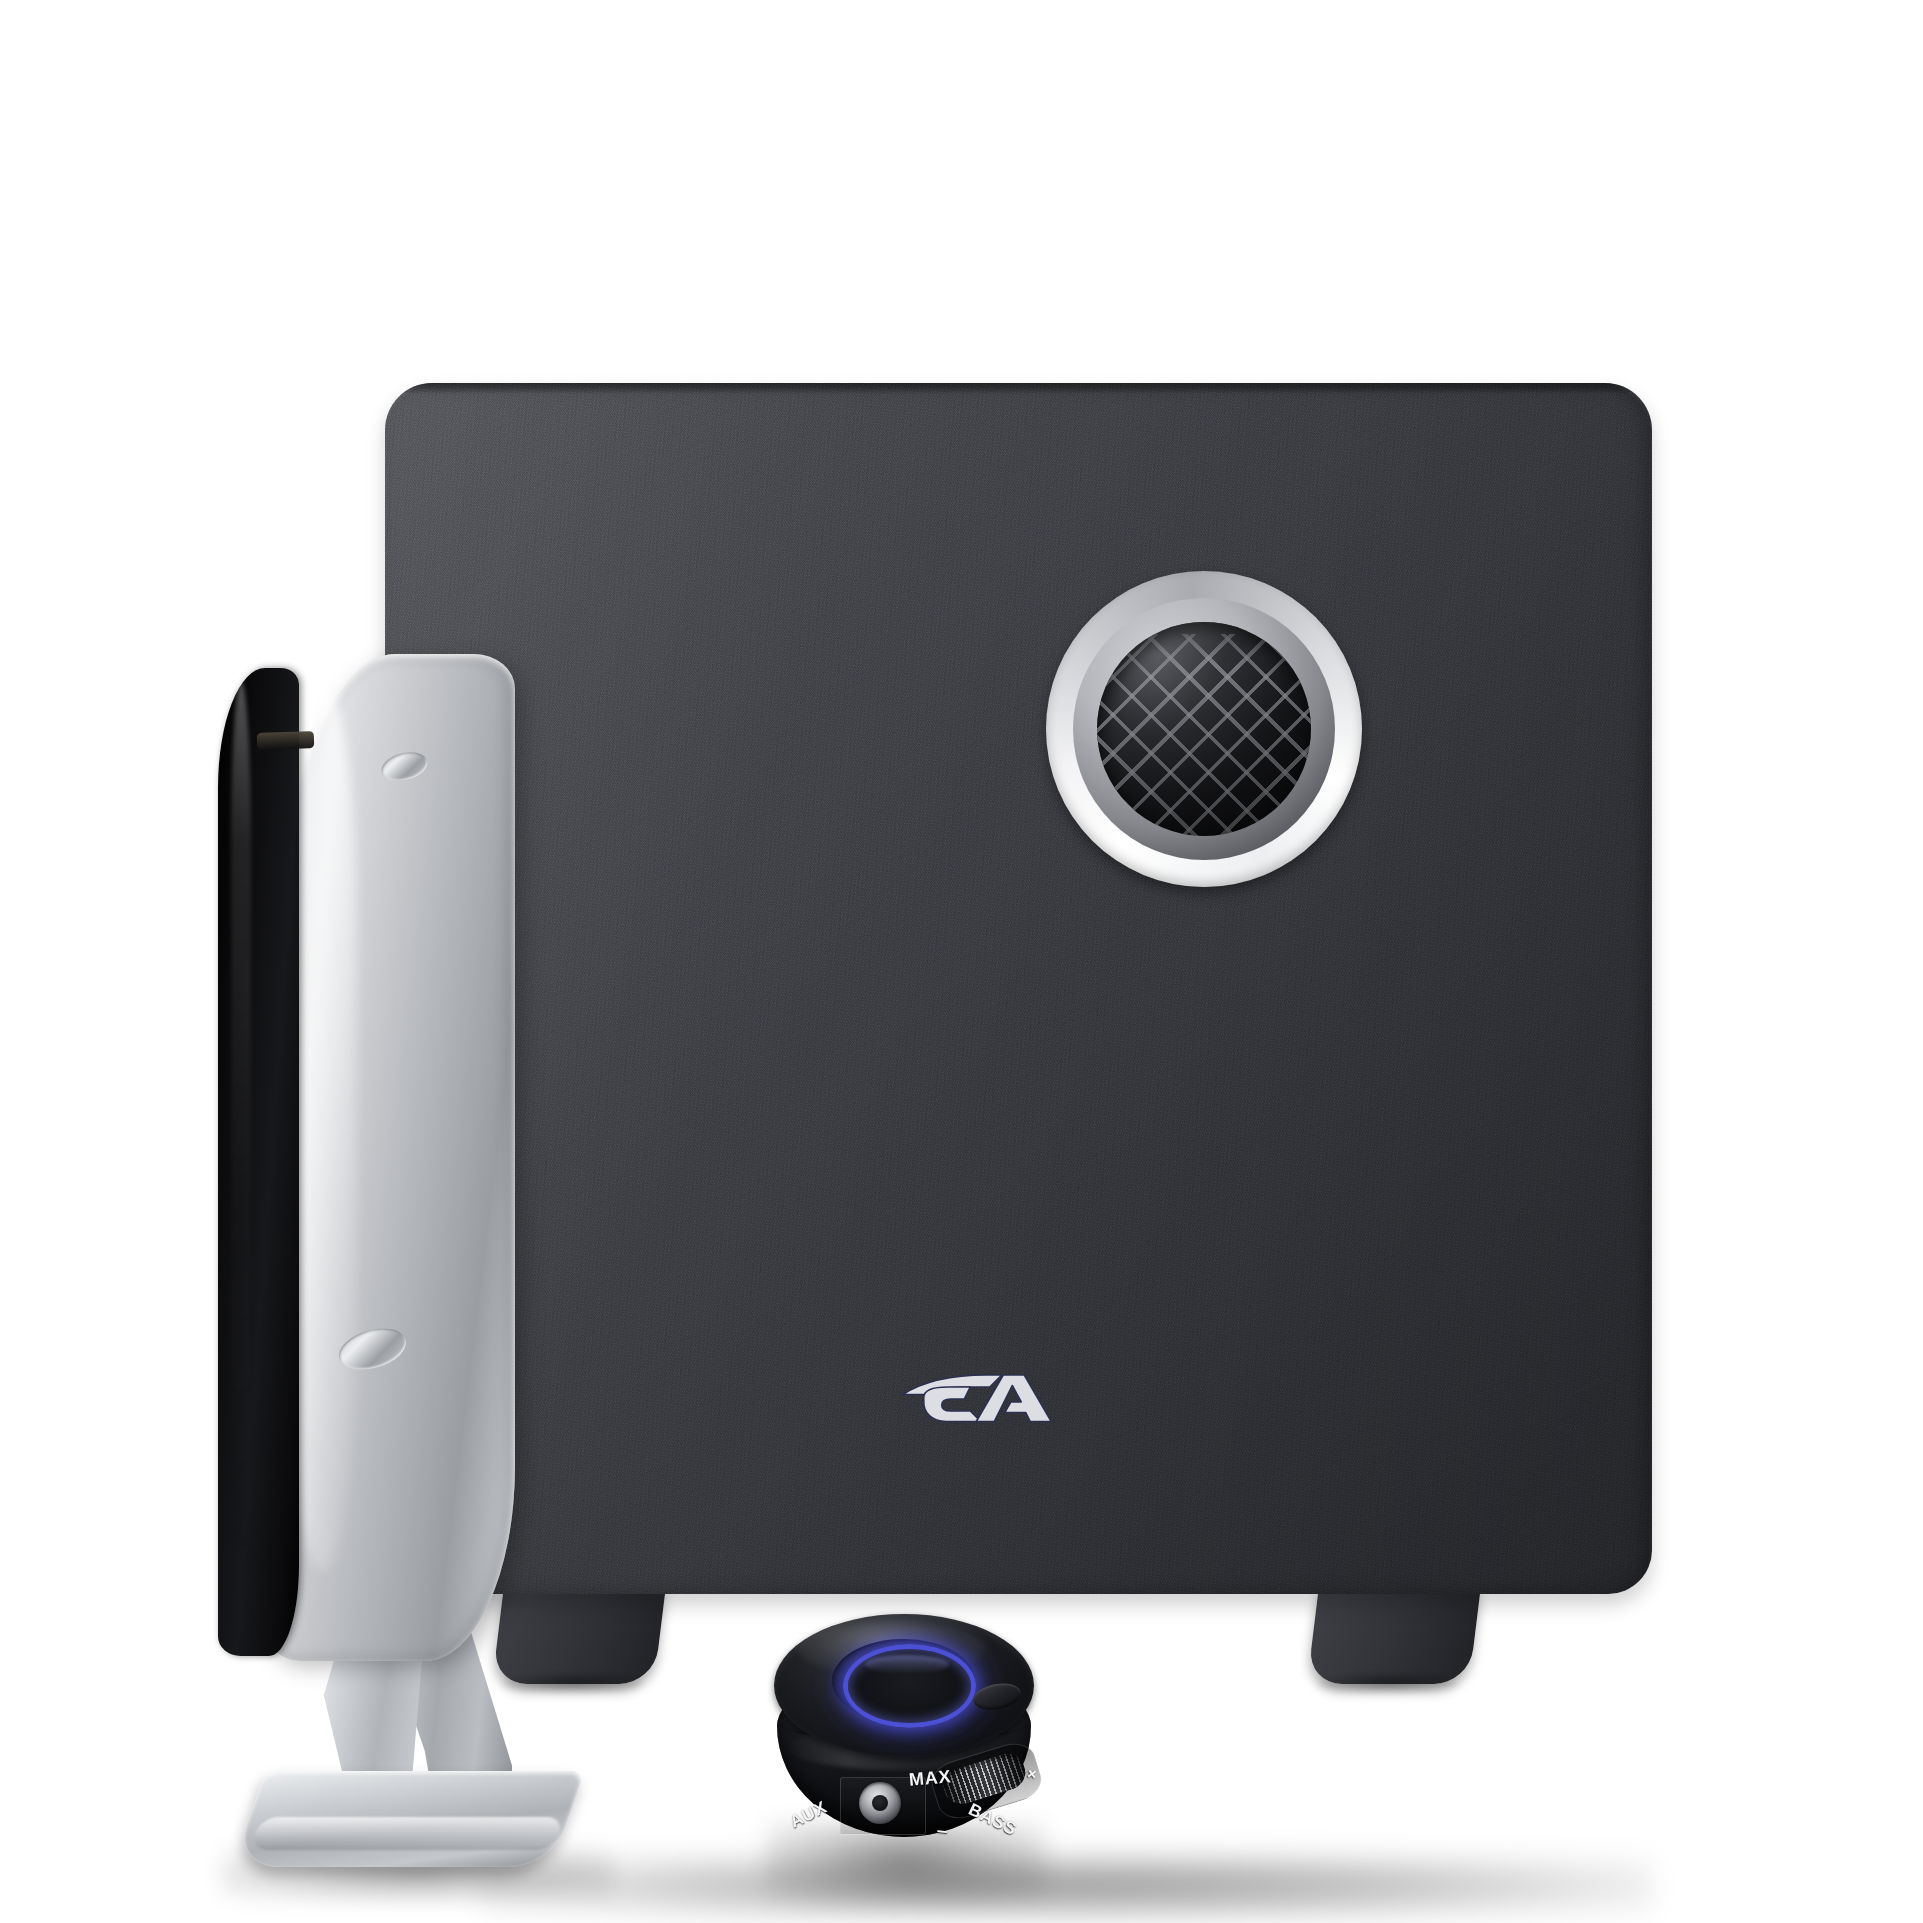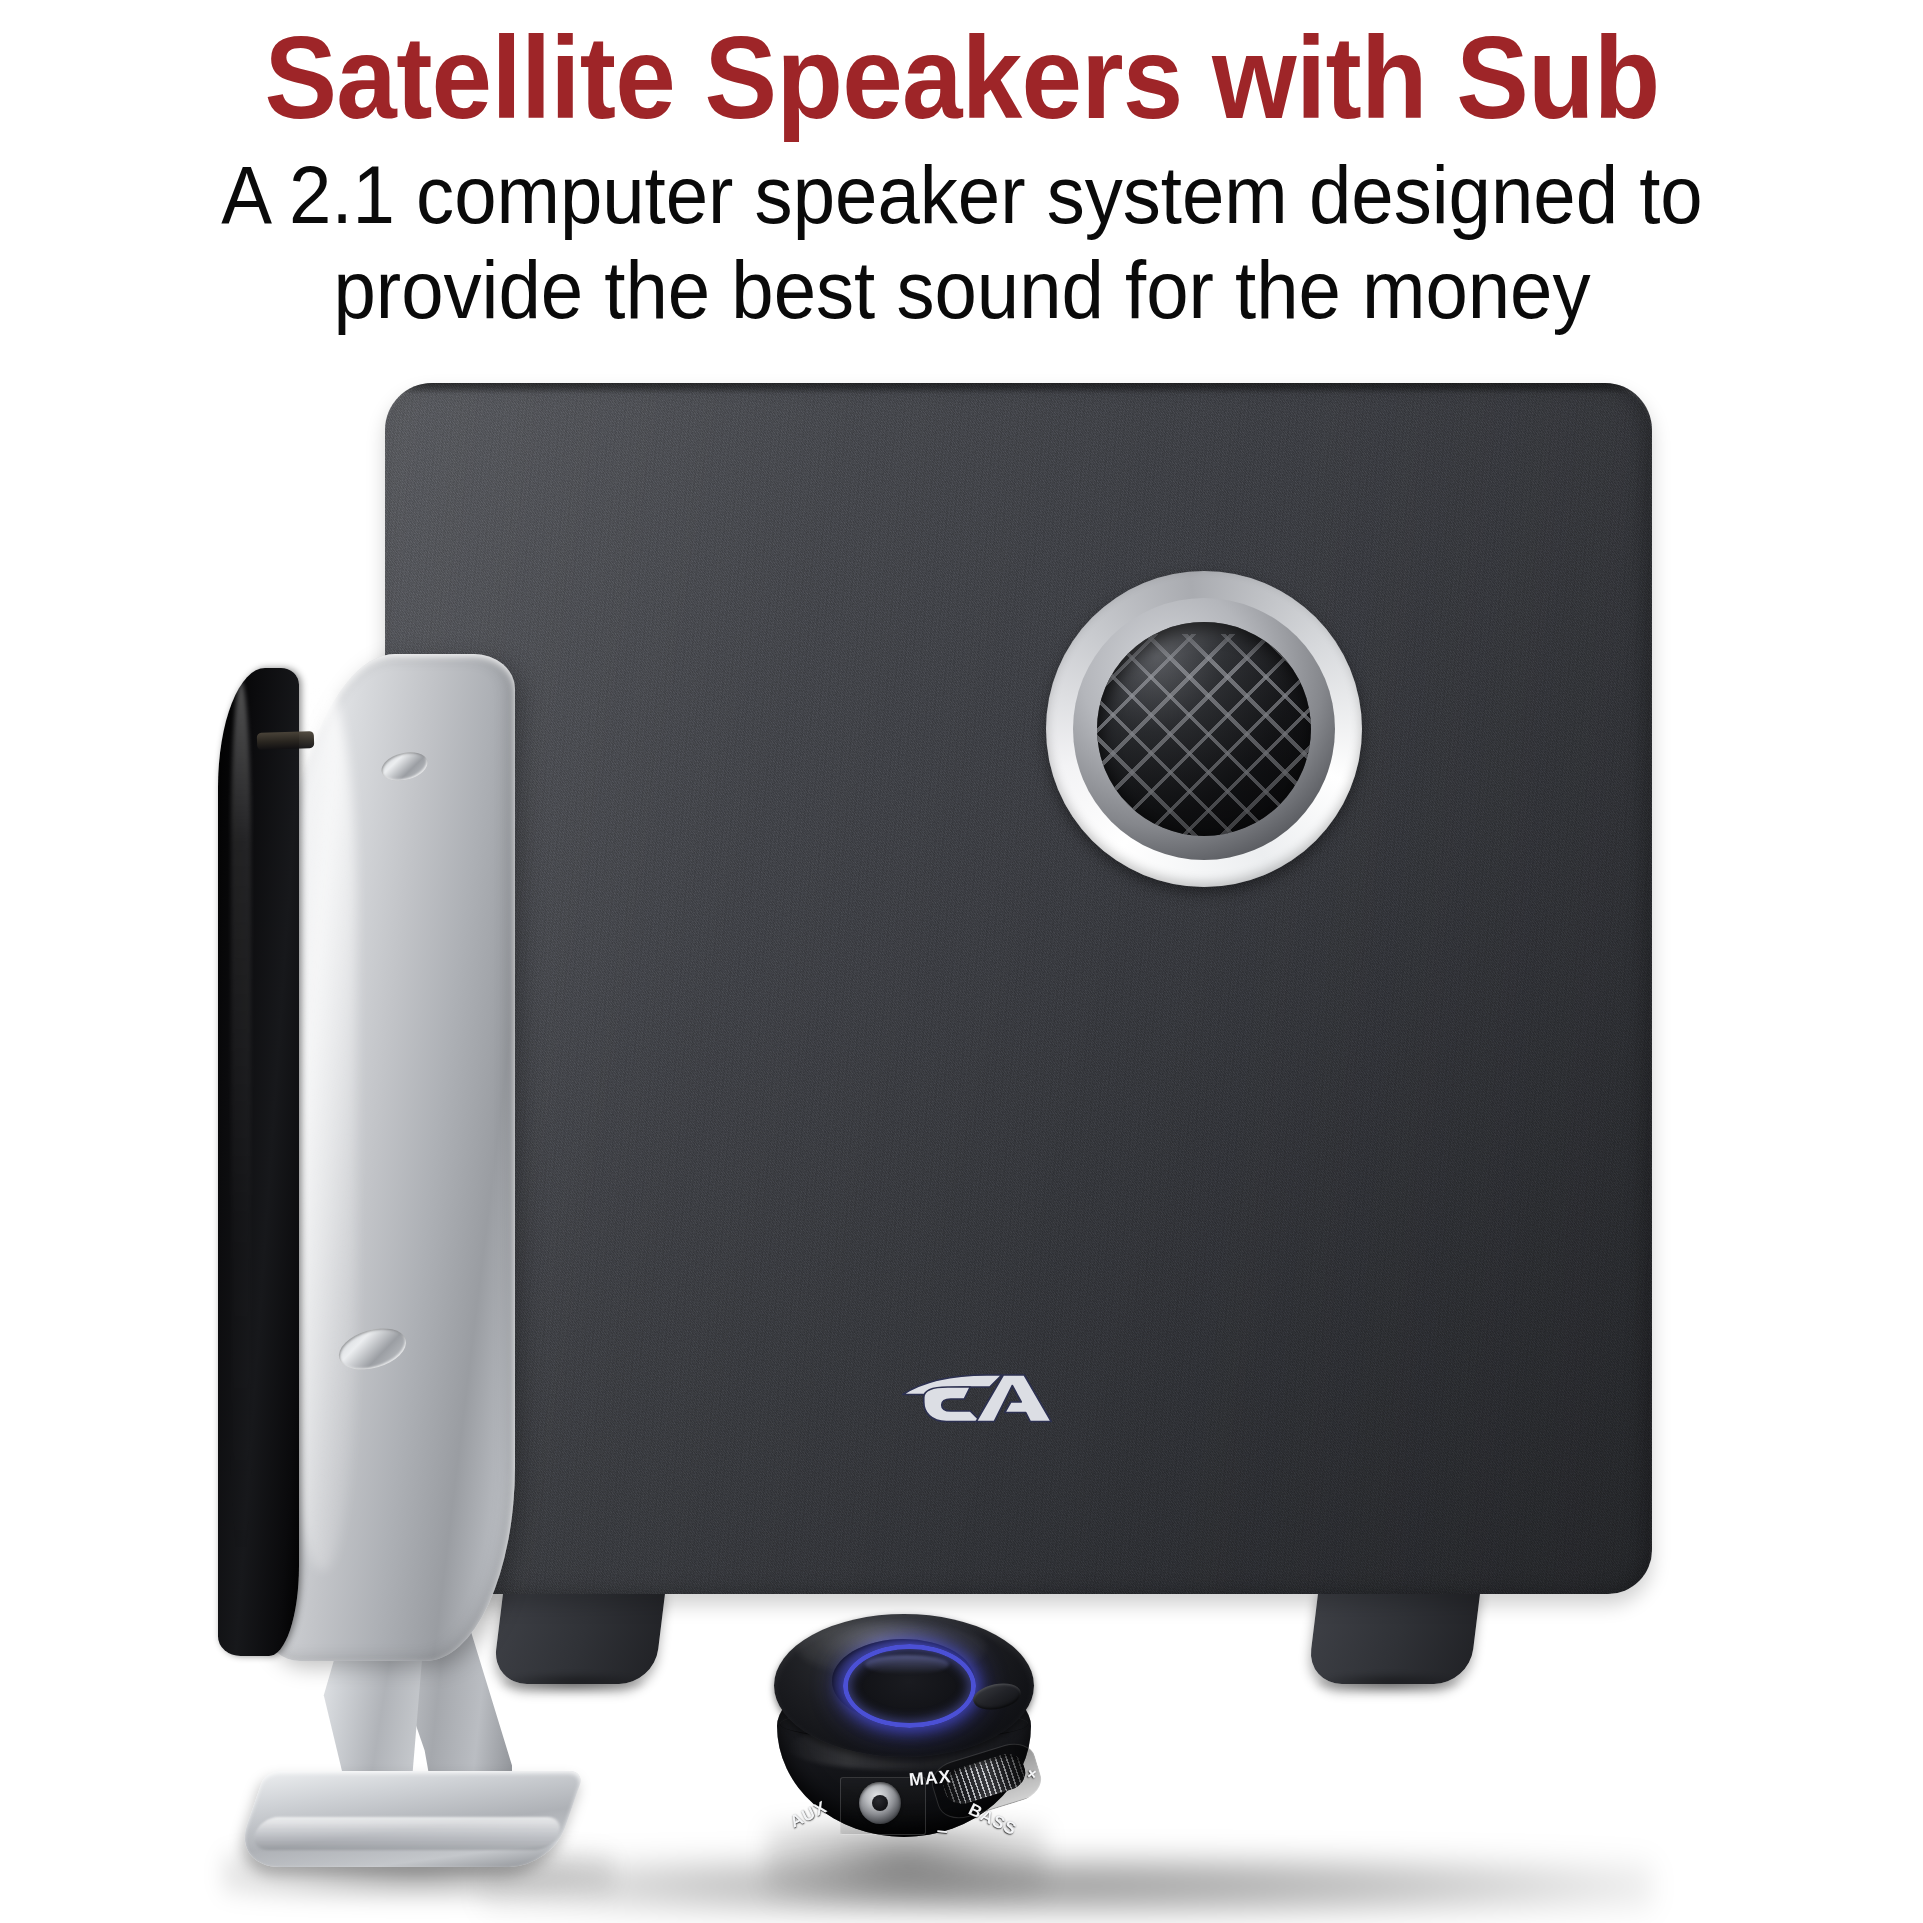--- a/index.html
+++ b/index.html
@@ -620,24 +620,20 @@
     height: 83px;
     background: linear-gradient(180deg,
       rgba(0,0,0,0.00) 0%, rgba(0,0,0,0.00) 100%);
   }
 </style>
 </head>
 <body>
 
 <div id="stage">
 
-  <div class="headline-block">
-    <h1 class="title">Satellite Speakers with Sub</h1>
-    <p class="subtitle">A 2.1 computer speaker system designed to provide the best sound for the money</p>
-  </div>
 
   <div id="scene">
 
     <div class="sub-floor-shadow"></div>
 
     <div class="subwoofer">
 
       <div class="sub-foot left"></div>
       <div class="sub-foot right"></div>
 

